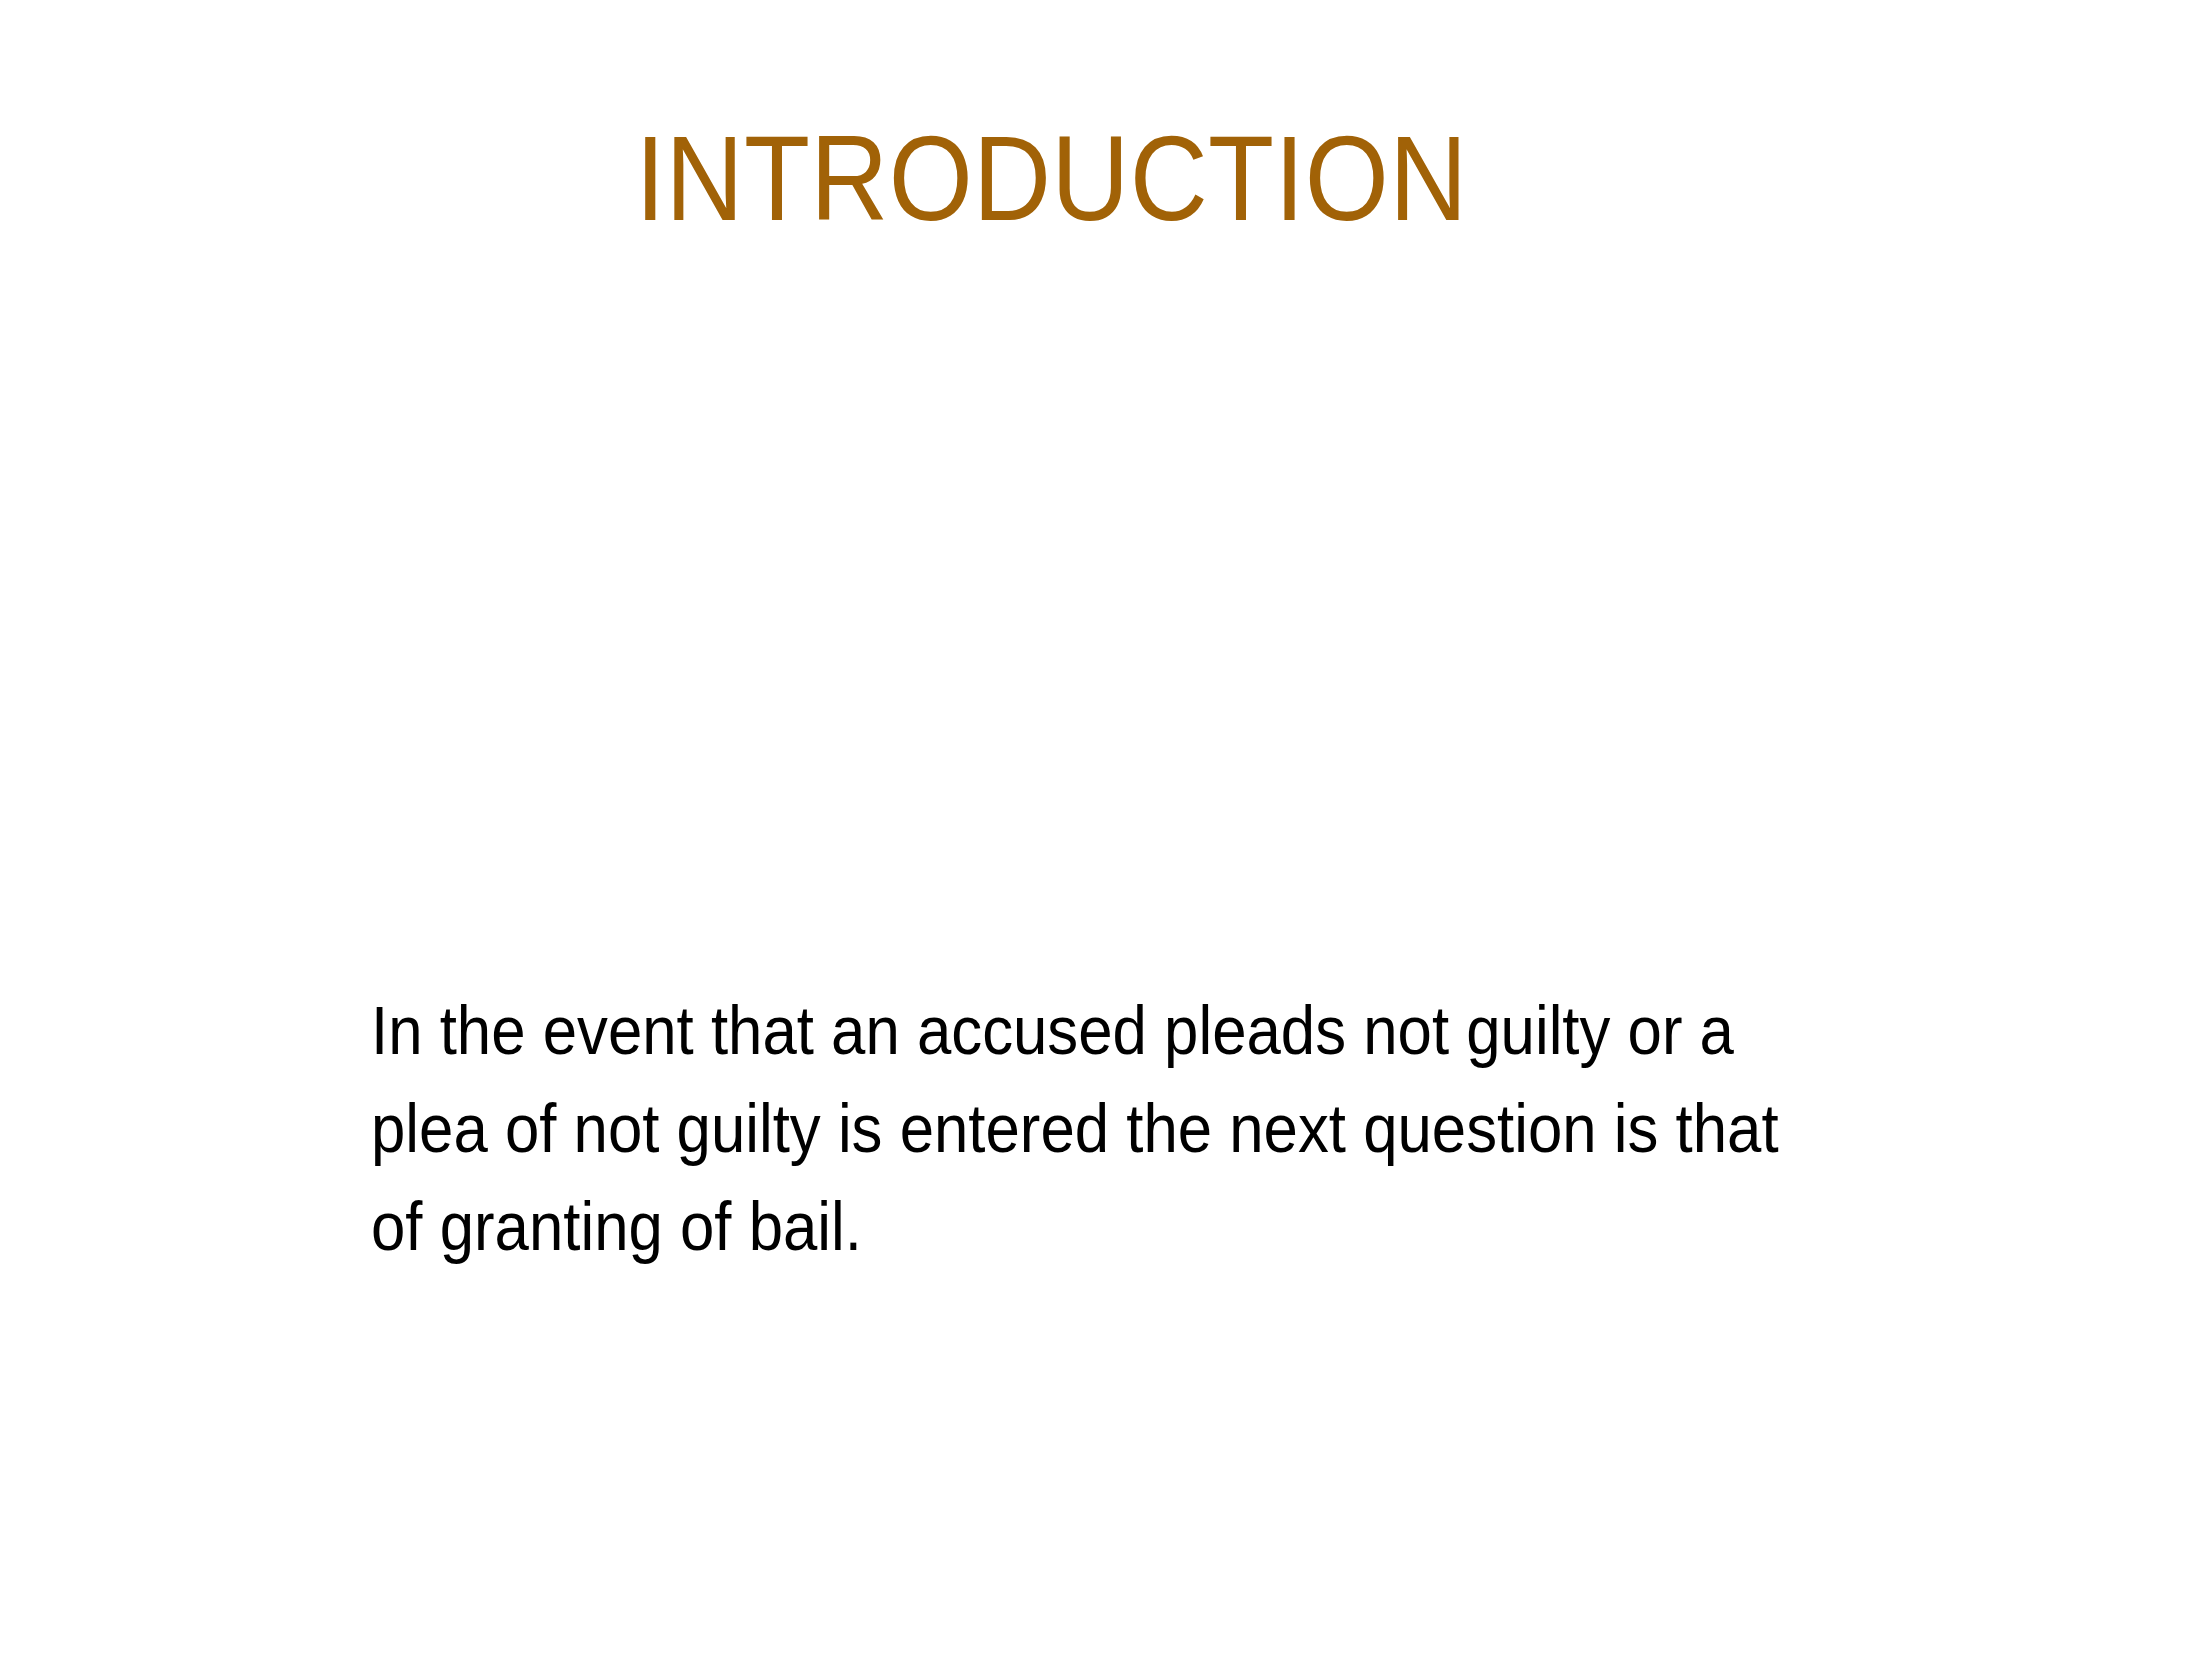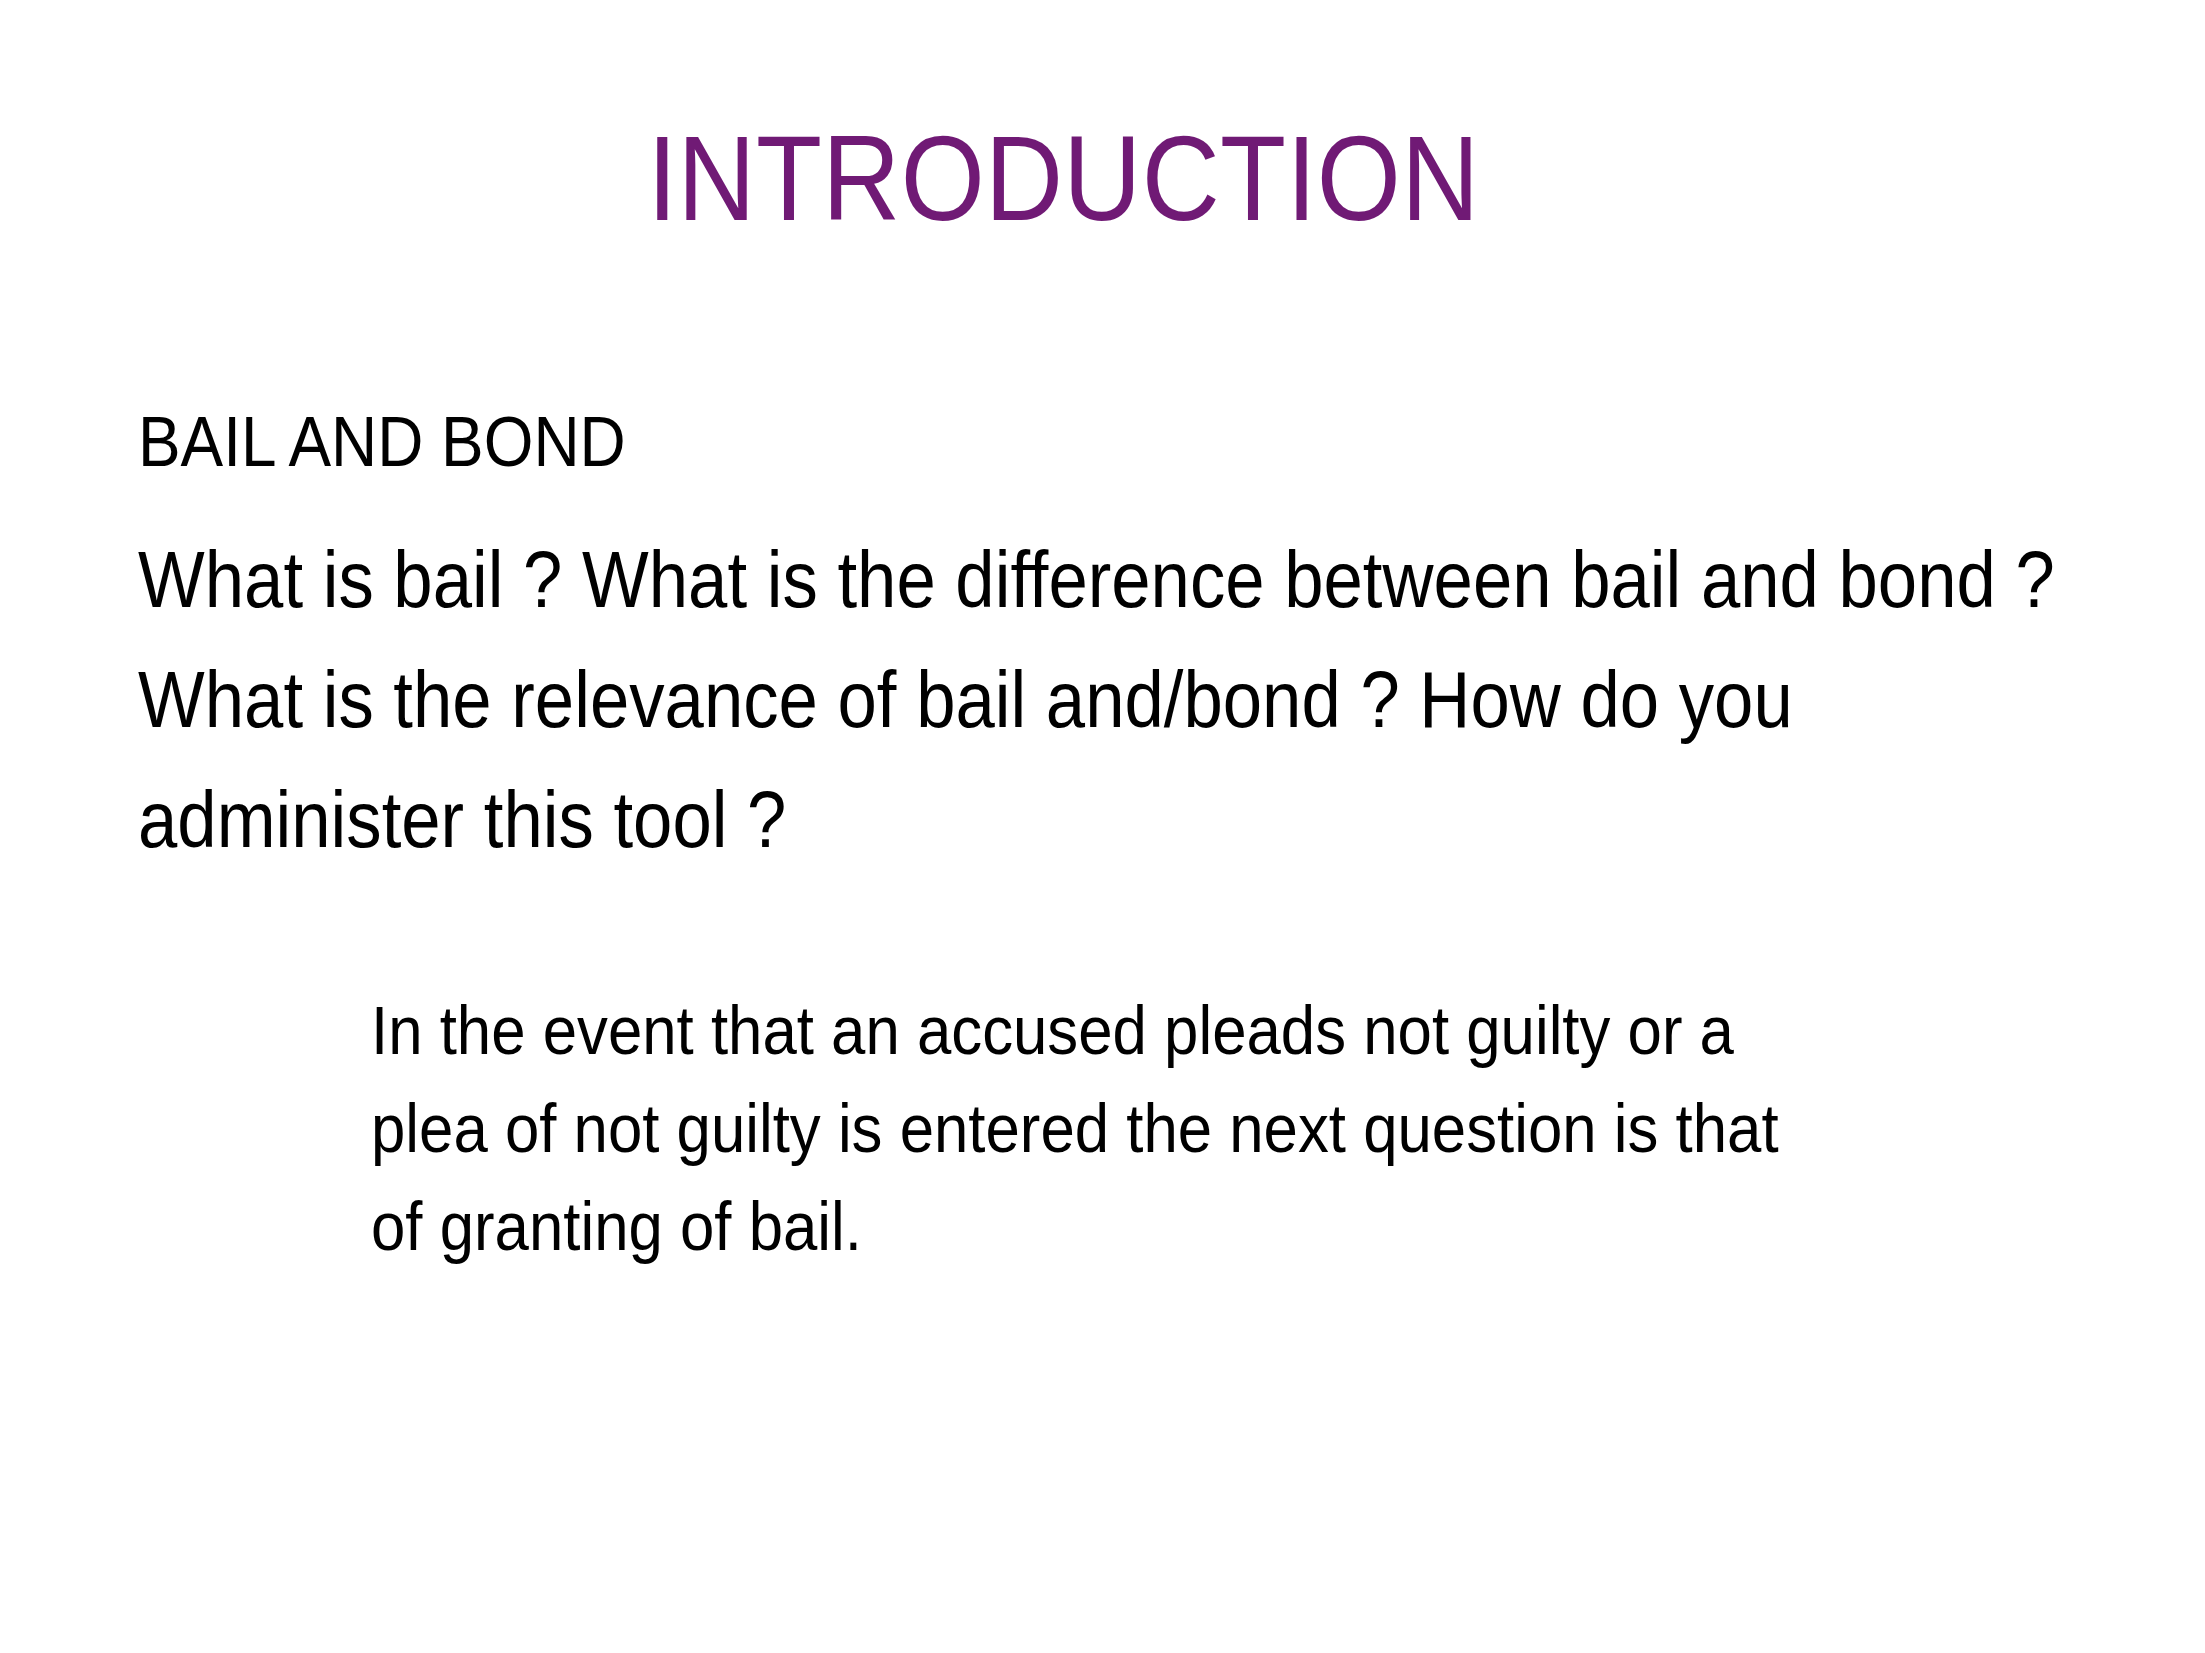--- a/index.html
+++ b/index.html
@@ -19,29 +19,29 @@
   .slide {
     position: relative;
     width: 2205px;
     height: 1654px;
     background: #ffffff;
   }
 
   
   .slide-title {
     position: absolute;
-    left: 16px;
+    left: 4px;
     top: 118px;
     width: 2095px;
     text-align: center;
     font-size: 120px;
     line-height: 1.0;
     font-weight: 400;
     letter-spacing: 0.4px;
-    color: #701a75;
+    color: #a16207;
     white-space: nowrap;
   }
   .slide-title .sq {
     display: inline-block;
     transform: scaleX(0.90);
     transform-origin: center center;
   }
 
   
   .body-block {
@@ -100,28 +100,20 @@
 </style>
 </head>
 <body>
 
 <div class="slide">
 
   <div class="slide-title">
     <span class="sq">INTRODUCTION</span>
   </div>
 
-  <div class="body-block">
-    <p class="heading-line">
-      <span class="sq">BAIL AND BOND</span>
-    </p>
-    <p class="body-para">
-      <span class="sq">What is bail ? What is the difference between bail and bond ? What is the relevance of bail and/bond ? How do you administer this tool ?</span>
-    </p>
-  </div>
 
   <div class="sub-block">
     <p class="sub-para">
       <span class="sq">In the event that an accused pleads not guilty or a plea of not guilty is entered the next question is that of granting of bail.</span>
     </p>
   </div>
 
 </div>
 
 

